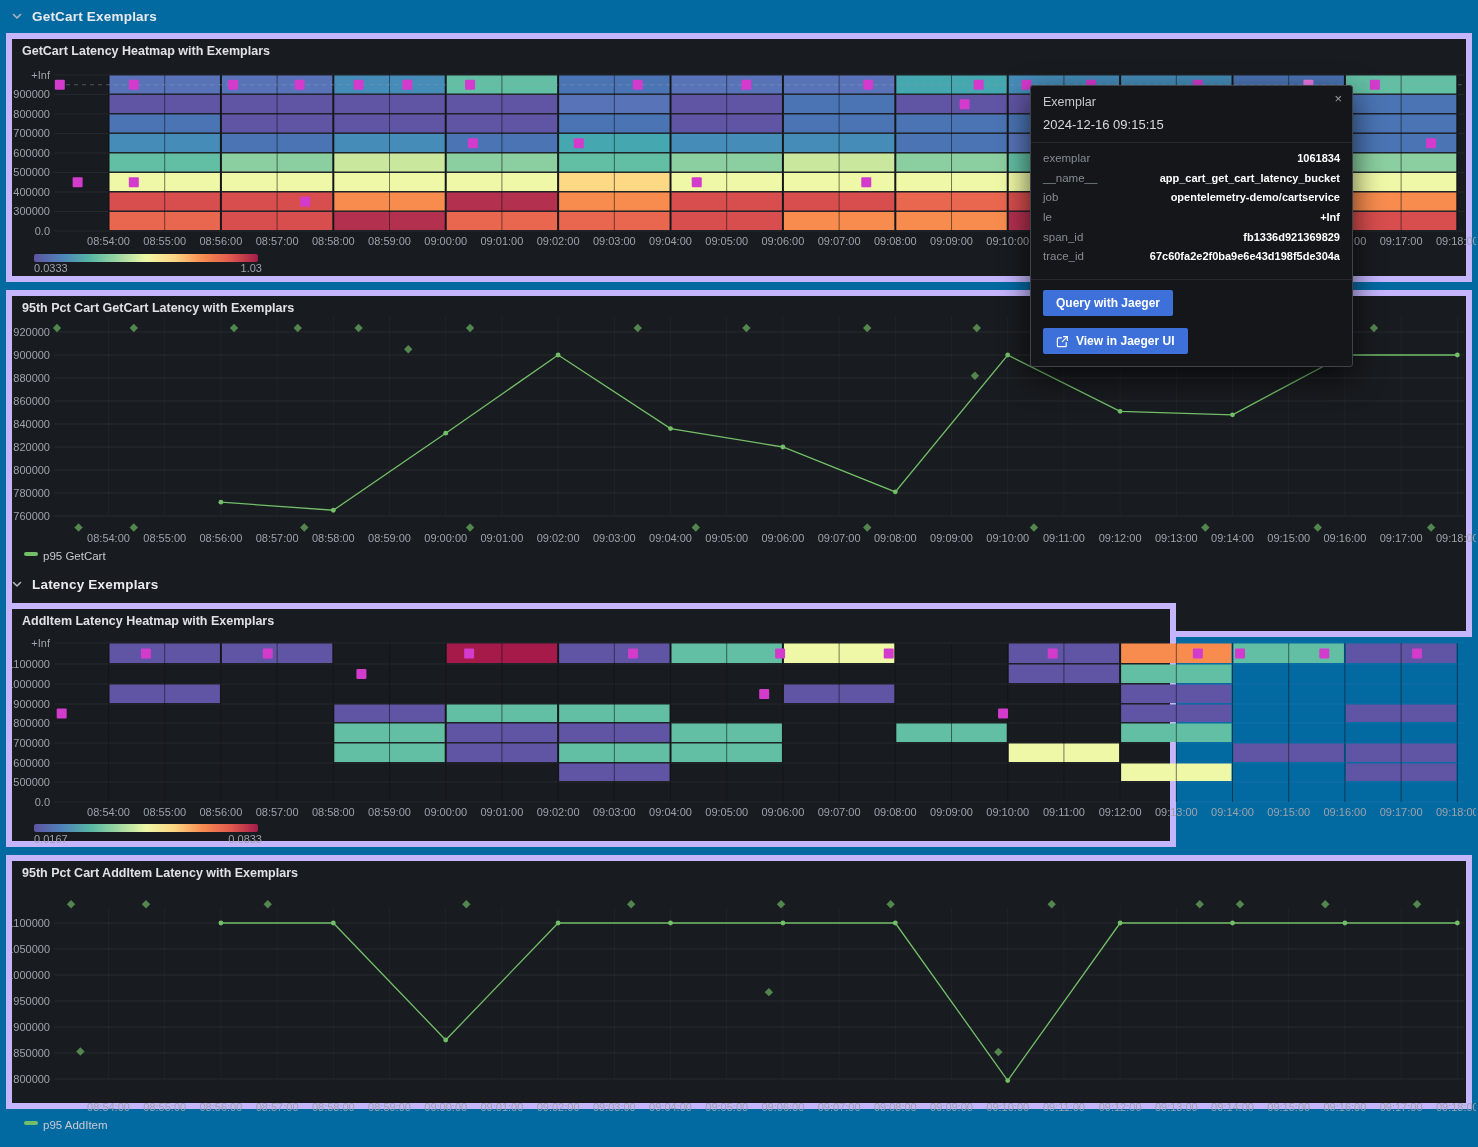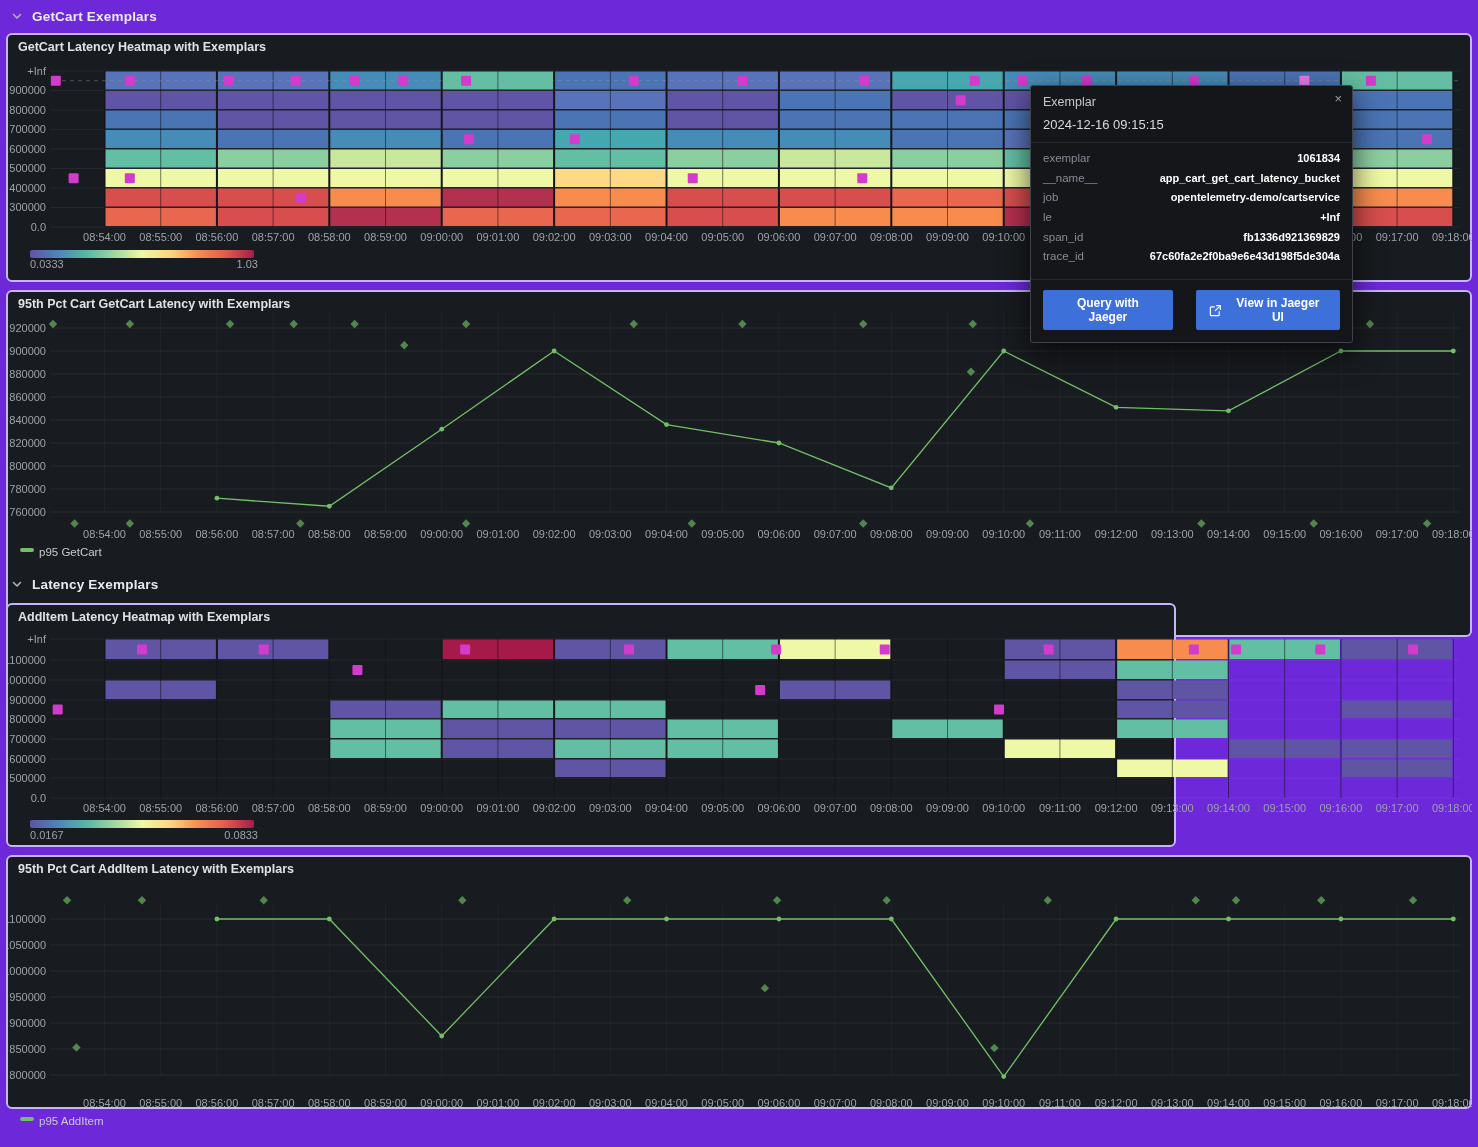--- a/index.html
+++ b/index.html
@@ -1,36 +1,36 @@
 <!DOCTYPE html>
 <html><head>
 <meta charset="utf-8">
 <style>
   html,body{margin:0;padding:0;background:#111217;}
-  .page{position:relative;width:1478px;height:1147px;overflow:hidden;background:#6d28d9;
+  .page{position:relative;width:1478px;height:1147px;overflow:hidden;background:#0369a1;
         font-family:"Liberation Sans",sans-serif;color:#ccccdc;}
   .section-header{position:absolute;left:0;width:1478px;height:28px;display:flex;align-items:center;cursor:pointer;}
   .chev{display:flex;align-items:center;margin-left:11px;}
   .section-title{margin-left:9px;font-size:13.5px;font-weight:700;color:#e9eaee;letter-spacing:.2px;}
-  .panel{position:absolute;background:#181b1f;border:2px solid #c4b5fd;border-radius:6px;box-sizing:border-box;}
+  .panel{position:absolute;background:#181b1f;border:6px solid #c4b5fd;border-radius:0;box-sizing:border-box;}
   .panel-title{position:absolute;top:5px;left:10px;font-size:12.5px;font-weight:700;color:#dfe1e6;z-index:2;white-space:nowrap;}
   .chart{position:absolute;left:0;top:0;right:0;bottom:0;}
   svg{display:block;}
   svg text{font-family:"Liberation Sans",sans-serif;}
   .tooltip{position:absolute;left:1030px;top:85px;width:323px;background:#141619;border:1px solid #3e434c;
            border-radius:3px;box-shadow:0 10px 30px rgba(0,0,0,.65);z-index:10;box-sizing:border-box;}
   .tt-head{padding:9px 12px 10px;position:relative;}
   .tt-title{font-size:12.5px;color:#c4c8cf;font-weight:500;}
   .tt-close{position:absolute;top:6px;right:10px;color:#9aa0a8;font-size:13px;cursor:pointer;line-height:14px;}
   .tt-date{margin-top:8px;font-size:13px;color:#d8dade;}
   .tt-fields{border-top:1px solid #26292f;border-bottom:1px solid #26292f;padding:9px 12px;}
   .tt-row{display:flex;justify-content:space-between;align-items:baseline;height:19.7px;white-space:nowrap;}
   .tt-label{color:#868c95;font-size:11.5px;}
   .tt-value{color:#ffffff;font-size:11px;font-weight:700;margin-left:10px;}
-  .tt-actions{padding:10px 12px 12px;display:flex;align-items:flex-start;gap:23px;}
+  .tt-actions{padding:10px 12px 12px;display:flex;flex-direction:column;align-items:flex-start;gap:12px;}
   .tt-btn{display:flex;align-items:center;gap:7px;background:#3d71d9;border:none;color:#fff;font-size:12px;
           font-weight:600;font-family:inherit;padding:6px 13px;border-radius:2px;cursor:pointer;line-height:14px;}
   .ext-icon{display:flex;align-items:center;}
 </style>
 </head>
 <body>
 
 <div class="page">
 
   <div class="section-header" style="top:2px;">

